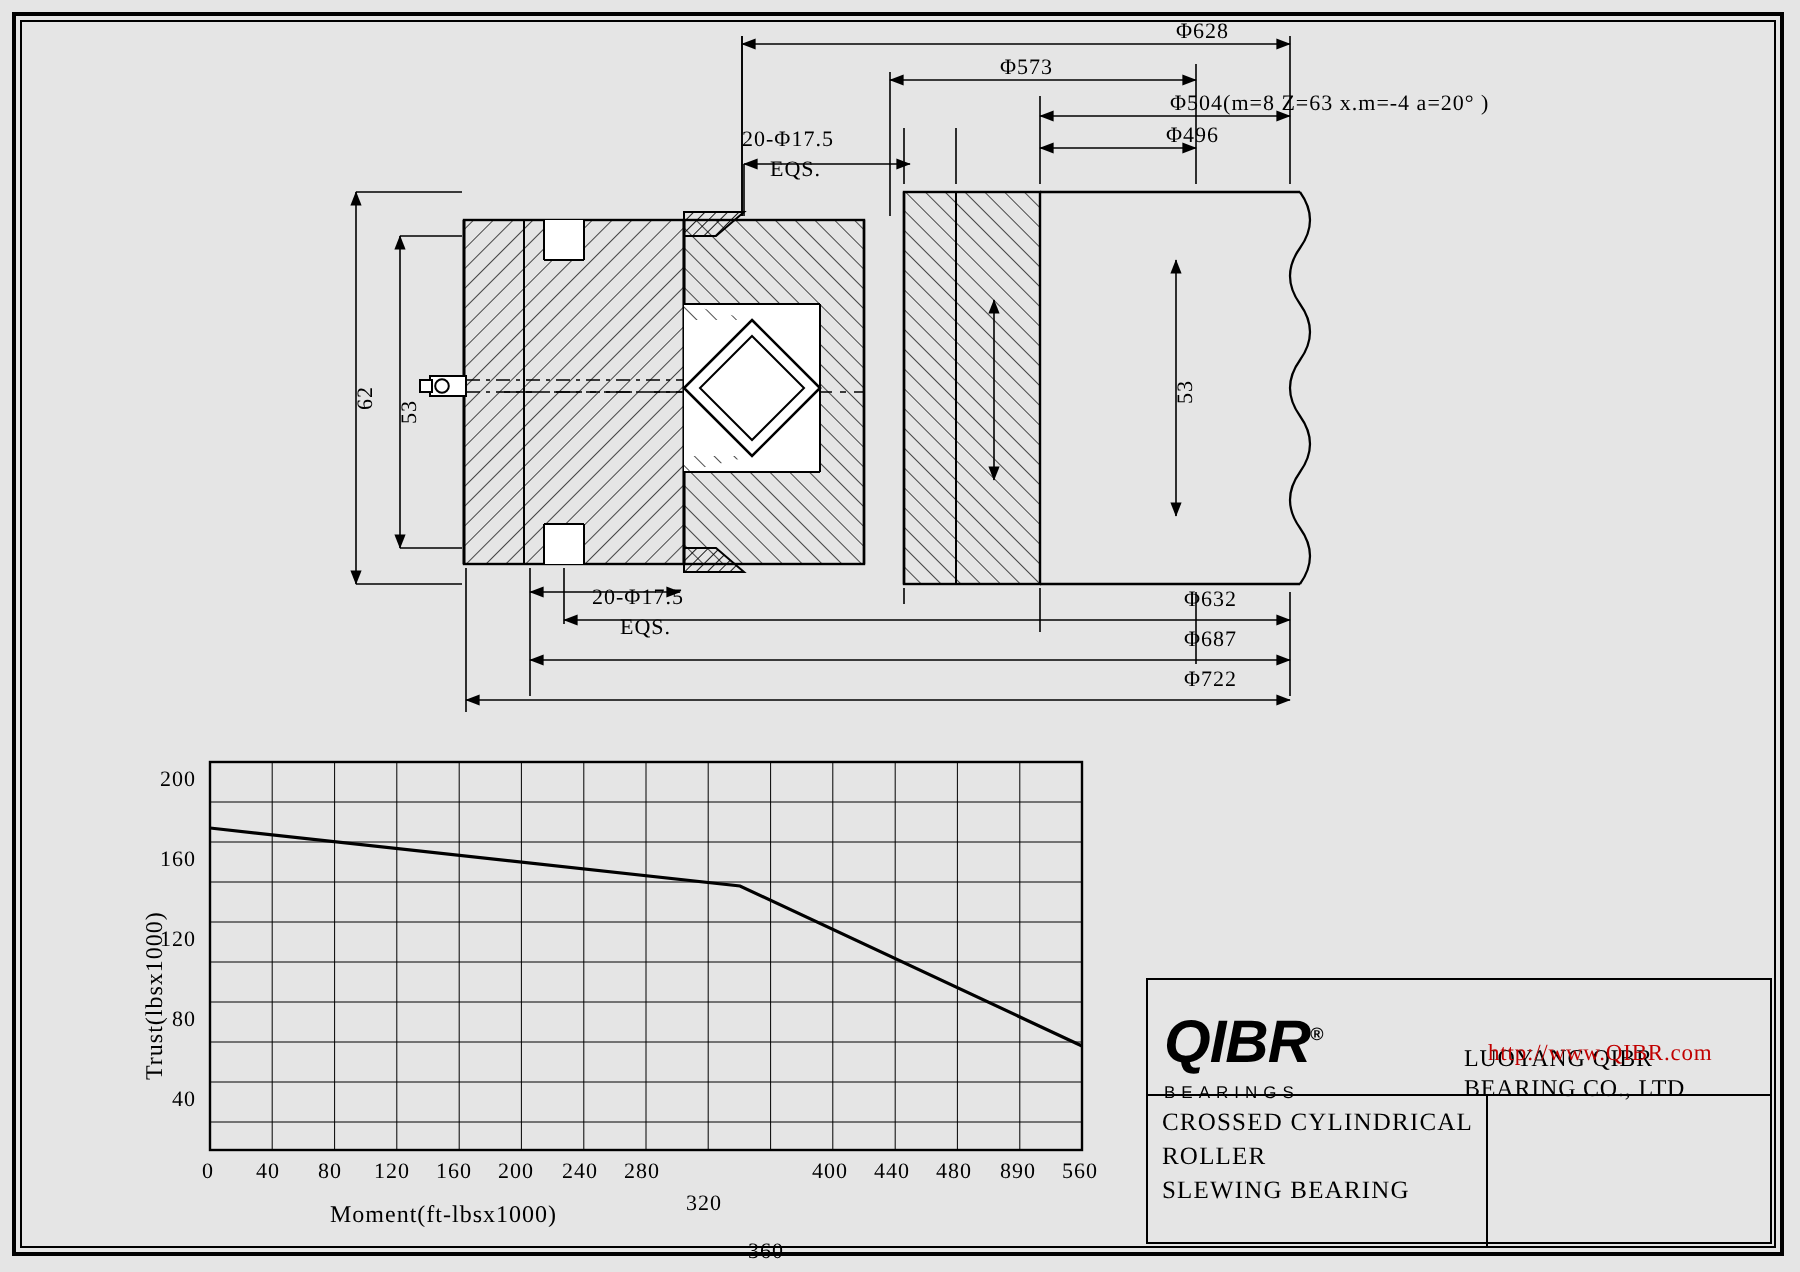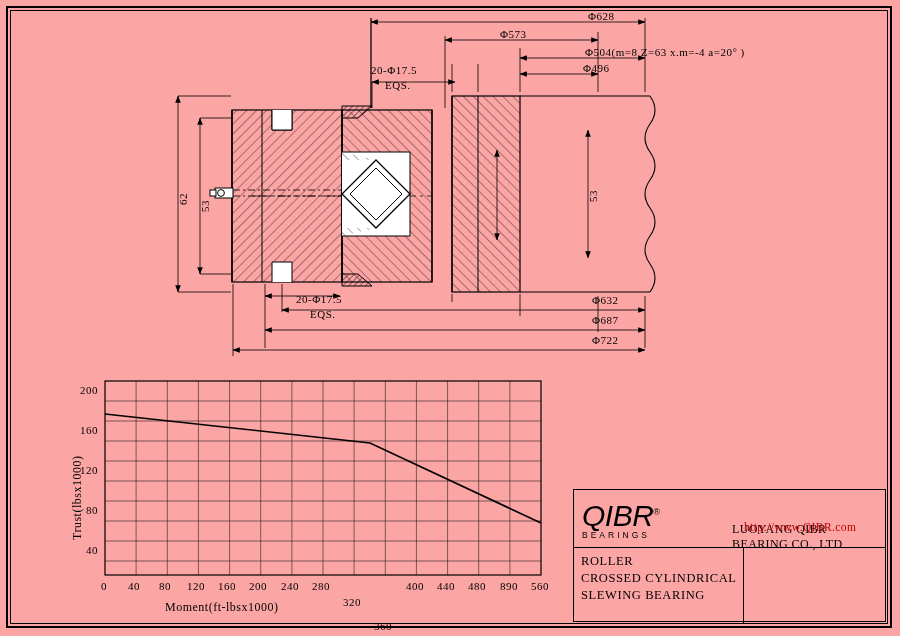--- a/index.html
+++ b/index.html
@@ -1,34 +1,34 @@
 <!DOCTYPE html>
 <html><head>
 <meta charset="utf-8">
 <style>
   html,body{margin:0;padding:0;background:#ffffff;}
   body{font-family:"Liberation Serif", serif;}
-  #sheet{position:relative;width:900px;height:636px;background:#fca5a5;overflow:hidden;}
+  #sheet{position:relative;width:900px;height:636px;background:#e5e5e5;overflow:hidden;}
   .frame{position:absolute;left:6px;top:6px;width:886px;height:622px;border:2px solid #000;box-sizing:border-box;}
   .frame-in{position:absolute;left:10px;top:10px;width:878px;height:614px;border:1px solid #000;box-sizing:border-box;}
   svg{position:absolute;left:0;top:0;}
   .lbl{position:absolute;font-family:"Liberation Serif", serif;font-size:11px;color:#000;white-space:nowrap;letter-spacing:0.5px;}
   .lbl.s12{font-size:12px;}
   .vert{transform-origin:0 0;}
   
   #titleblock{position:absolute;left:573px;top:489px;width:313px;height:133px;border:1.6px solid #000;box-sizing:border-box;}
   #tb-top{position:absolute;left:0;top:0;width:100%;height:58px;border-bottom:1.6px solid #000;box-sizing:border-box;}
   #tb-bot{position:absolute;left:0;top:58px;width:100%;height:75px;box-sizing:border-box;}
   #tb-desc{position:absolute;left:0;top:0;width:170px;height:100%;border-right:1.6px solid #000;box-sizing:border-box;padding:5px 6px 0 7px;}
   #tb-pn{position:absolute;left:170px;top:0;right:0;height:100%;box-sizing:border-box;}
   #tb-pn-lbl{position:absolute;left:0;top:0;width:100%;height:37px;border-bottom:1.6px solid #000;box-sizing:border-box;display:flex;align-items:center;justify-content:center;}
   #tb-pn-val{position:absolute;left:0;top:37px;width:100%;height:38px;display:flex;align-items:center;justify-content:center;}
   .desc-line{font-size:12.5px;line-height:17px;letter-spacing:0.6px;}
   .logo-wrap{position:absolute;left:8px;top:6px;width:140px;height:46px;}
-  .logo-txt{font-family:"Liberation Sans", sans-serif;font-weight:normal;font-style:italic;font-size:30px;letter-spacing:-0.5px;line-height:32px;}
+  .logo-txt{font-family:"Liberation Sans", sans-serif;font-weight:bold;font-style:italic;font-size:30px;letter-spacing:-0.5px;line-height:42px;}
   .logo-sub{font-family:"Liberation Sans", sans-serif;font-size:8.5px;letter-spacing:3px;margin-top:-2px;}
   .logo-reg{font-family:"Liberation Sans", sans-serif;font-size:9px;vertical-align:super;}
   .co-name{position:absolute;left:158px;top:10px;font-size:12px;letter-spacing:0.4px;margin-top:22px;}
   .co-url{position:absolute;left:170px;top:31px;font-size:11.5px;color:#c00000;letter-spacing:0.4px;}
   .pn-lbl-txt{font-size:12.5px;letter-spacing:1.2px;}
   .pn-val-txt{font-size:11.5px;letter-spacing:0.3px;}
 </style>
 </head>
 <body>
 
@@ -257,20 +257,20 @@
     <div id="tb-top">
       <div class="logo-wrap">
         <div class="logo-txt"><span>QIBR</span><span class="logo-reg">®</span></div>
         <div class="logo-sub">BEARINGS</div>
       </div>
       <div class="co-name">LUOYANG QIBR BEARING CO., LTD</div>
       <div class="co-url">http://www.QIBR.com</div>
     </div>
     <div id="tb-bot">
       <div id="tb-desc">
+        <div class="desc-line">CROSSED  CYLINDRICAL</div>
         <div class="desc-line">ROLLER</div>
-        <div class="desc-line">CROSSED  CYLINDRICAL</div>
         <div class="desc-line">SLEWING  BEARING</div>
       </div>
     </div>
   </div>
 
 </div>
 
 </body></html>

